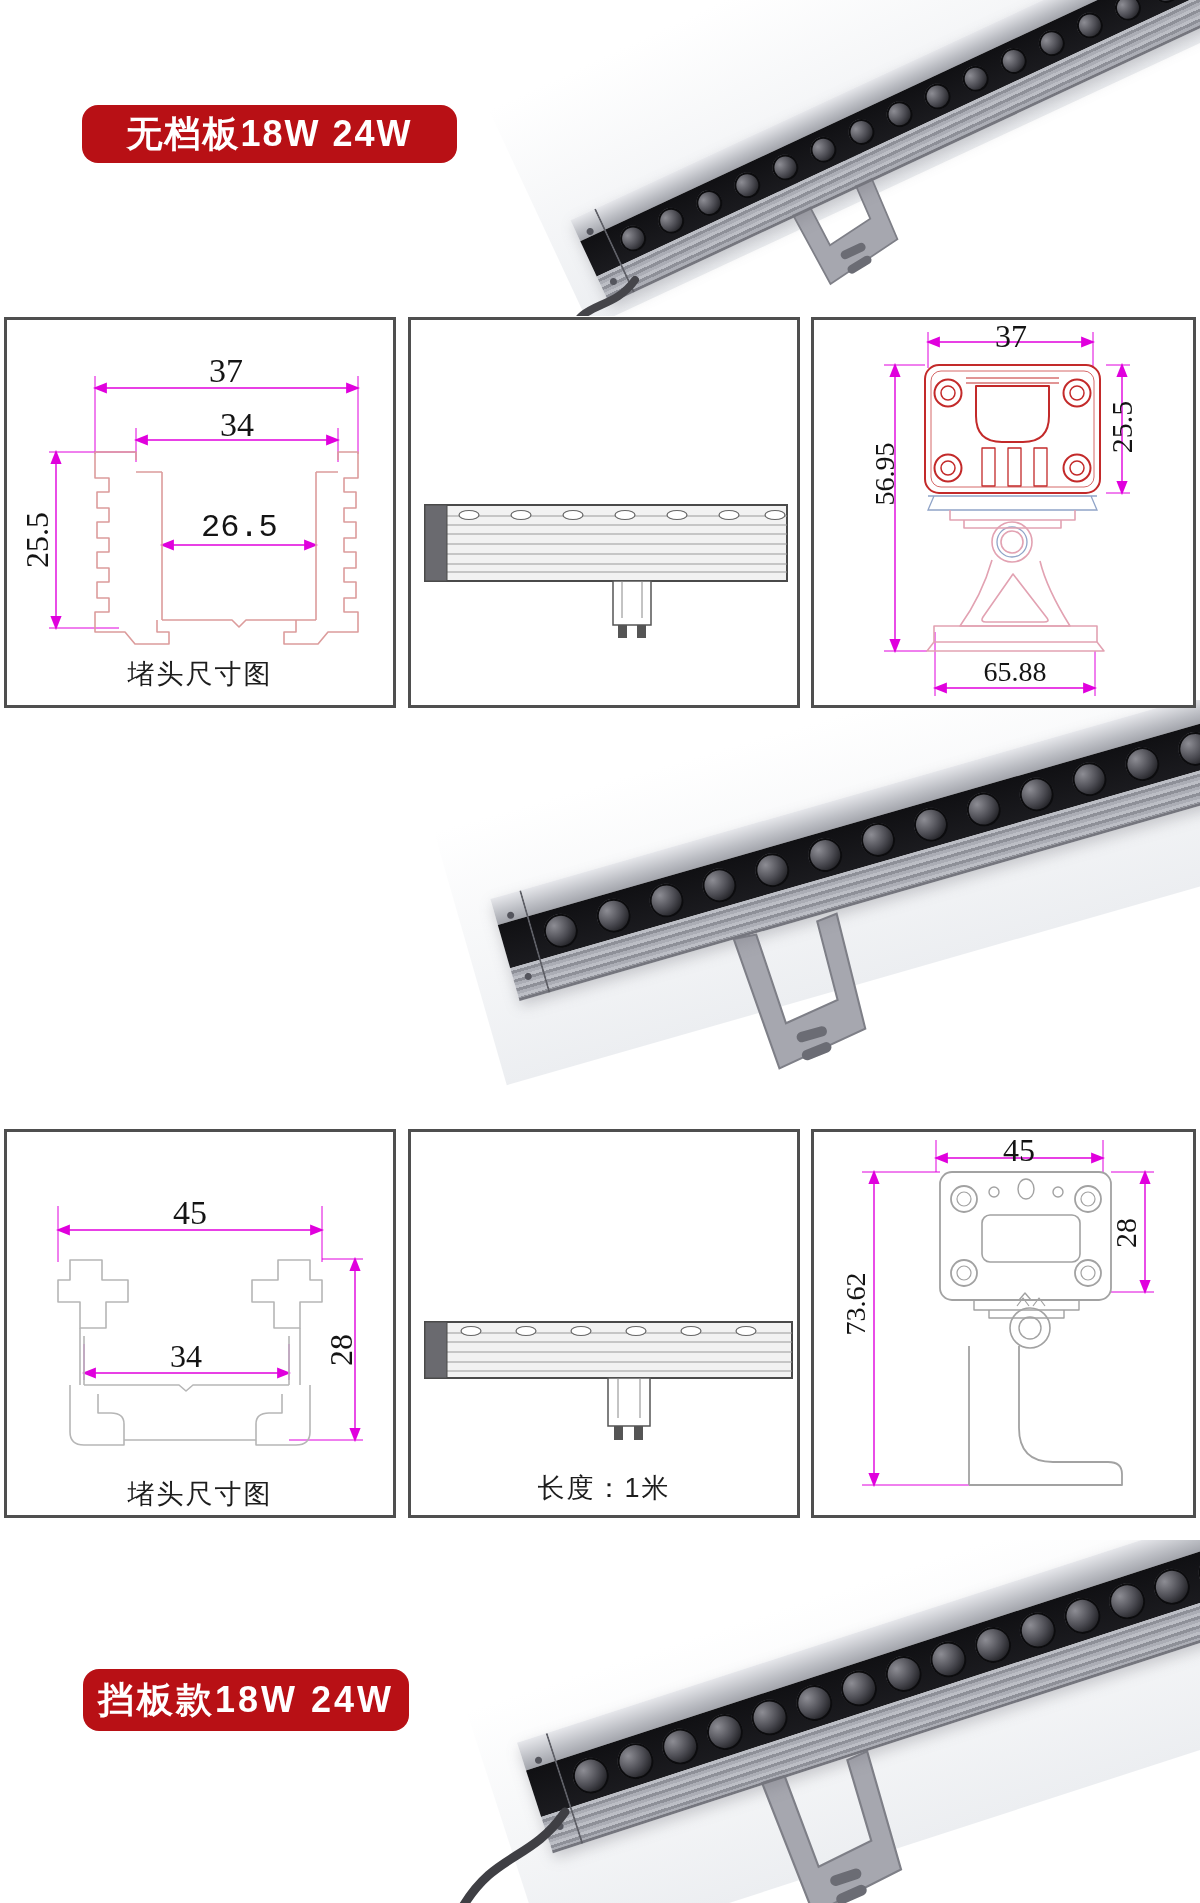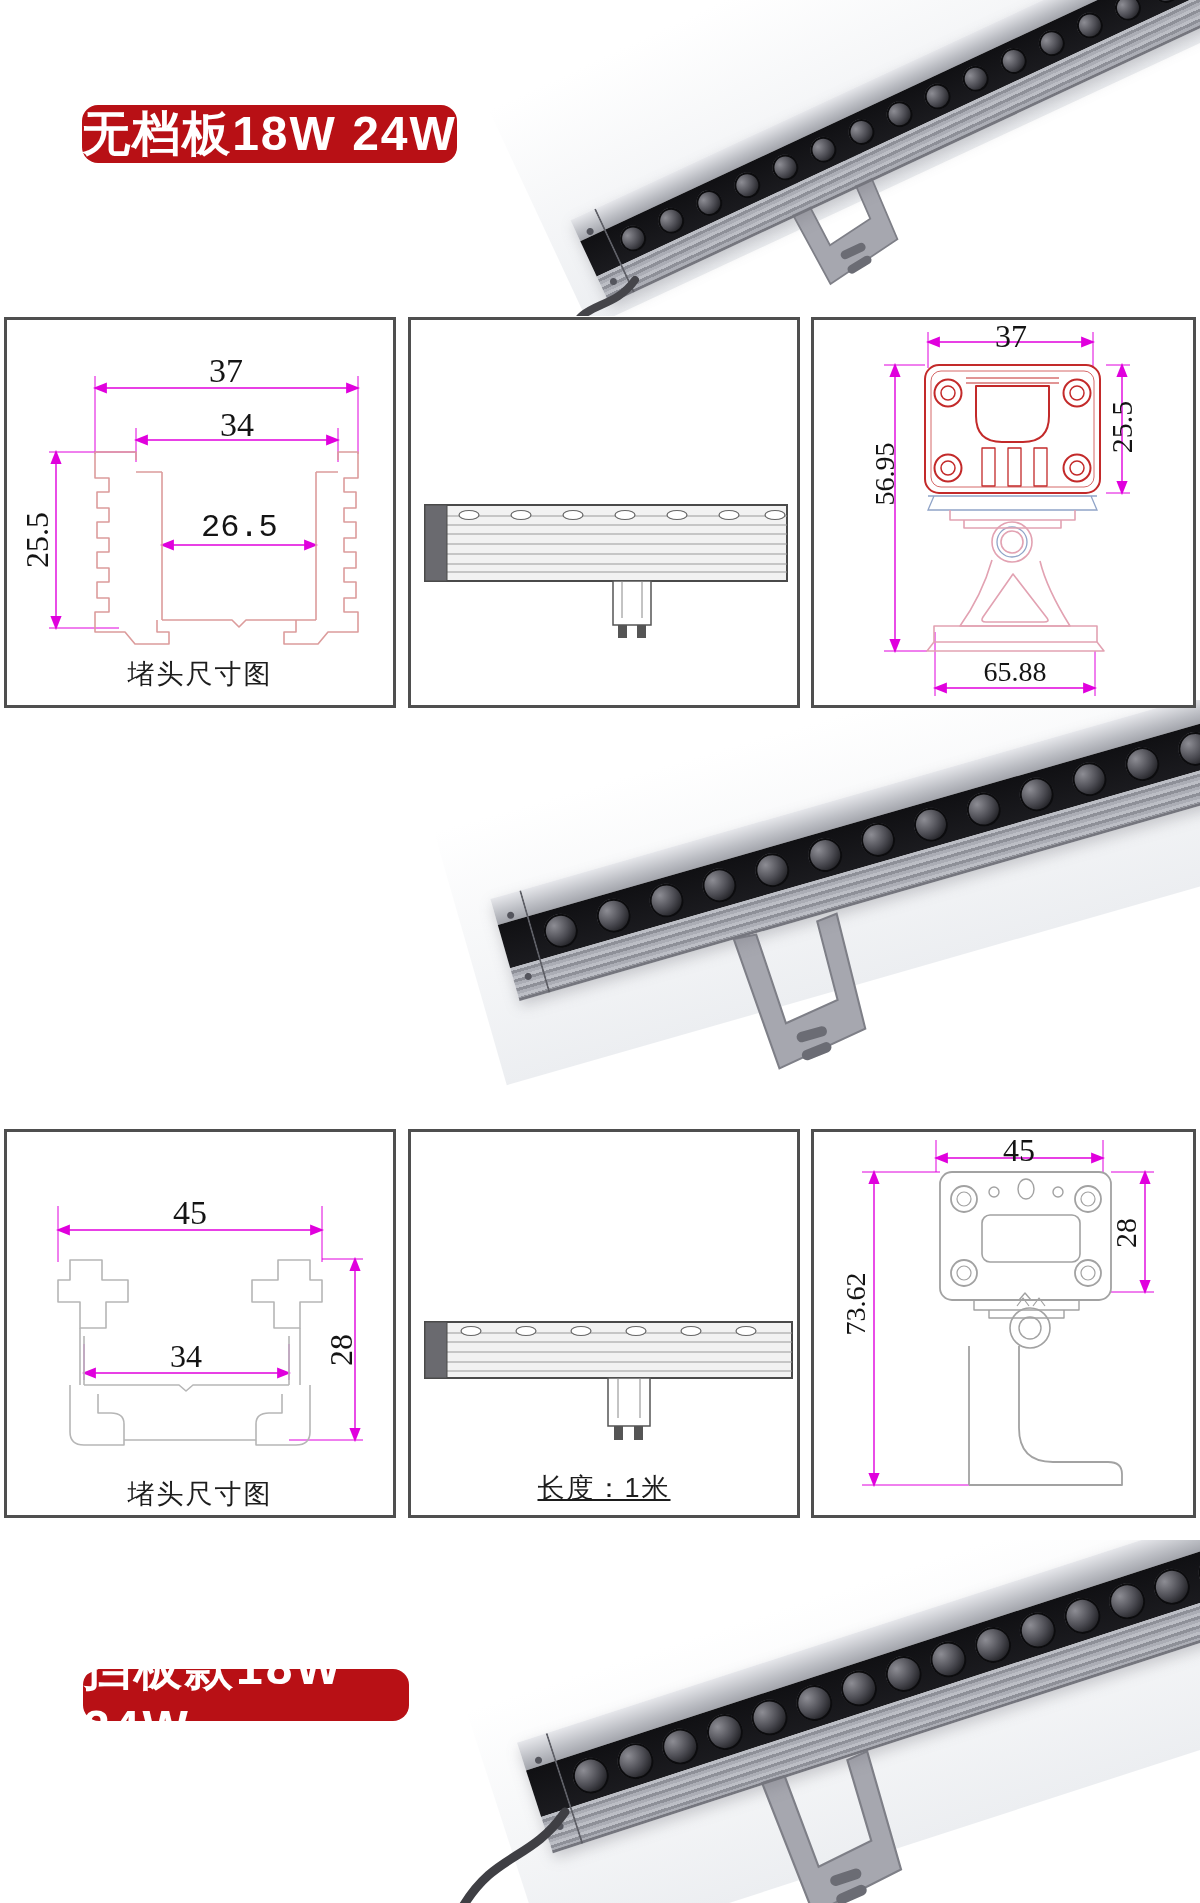--- a/index.html
+++ b/index.html
@@ -1,24 +1,24 @@
 <!DOCTYPE html>
 <html><head>
 <meta charset="utf-8">
 <style>
   html,body{margin:0;padding:0;background:#ffffff;}
   #stage{position:relative;width:1200px;height:1903px;background:#ffffff;overflow:hidden;
          font-family:"Liberation Sans","DejaVu Sans",sans-serif;}
   
   .badge{position:absolute;background:#b81015;color:#ffffff;border-radius:16px;
          display:flex;align-items:center;justify-content:center;
-         font-weight:bold;font-size:48px;letter-spacing:2px;z-index:6;}
+         font-weight:bold;font-size:36px;letter-spacing:2px;z-index:6;}
   #badge1{left:82px;top:105px;width:375px;height:58px;}
   #badge2{left:84px;top:881px;width:300px;height:62px;font-size:38px;}
-  #badge3{left:83px;top:1669px;width:326px;height:52px;letter-spacing:3px;justify-content:center;}
+  #badge3{left:83px;top:1669px;width:326px;height:62px;letter-spacing:3px;justify-content:center;}
   
   .panel{position:absolute;background:#ffffff;border:3px solid #4f4f4f;z-index:5;}
   .r1{top:317px;height:385px;}
   .r2{top:1129px;height:383px;}
   .p1{left:4px;width:386px;}
   .p2{left:408px;width:386px;}
   .p3{left:811px;width:379px;}
   .panel svg{position:absolute;left:0;top:0;}
   .caption{position:absolute;left:0;width:100%;text-align:center;font-size:27px;color:#1d1d1d;letter-spacing:2px;}
   .dim{position:absolute;font-family:"Liberation Serif","DejaVu Serif",serif;color:#141414;
@@ -318,21 +318,21 @@
         <ellipse cx="170" cy="199" rx="10" ry="4.5"></ellipse>
           <ellipse cx="225" cy="199" rx="10" ry="4.5"></ellipse>
         <ellipse cx="280" cy="199" rx="10" ry="4.5"></ellipse>
           <ellipse cx="335" cy="199" rx="10" ry="4.5"></ellipse>
       </g>
       <rect x="197" y="246" width="42" height="48" fill="#ffffff" stroke="#555555" stroke-width="1.5"></rect>
       <path d="M207,246 V286 M229,246 V286" stroke="#888888" stroke-width="1" fill="none"></path>
       <rect x="203" y="294" width="9" height="14" fill="#555555"></rect>
       <rect x="223" y="294" width="9" height="14" fill="#555555"></rect>
     </svg>
-    <div class="caption" style="top:338px;text-decoration:underline;">长度：1米</div>
+    <div class="caption" style="top:338px;">长度：1米</div>
   </div>
 
   <div class="panel r2 p3">
     <svg width="379" height="383" viewBox="0 0 379 383">
       <g class="mag" stroke-width="1">
         <path d="M122,8 V40 M289,8 V40 M297,40 H340 M297,160 H340 M48,40 H126 M48,353 H155"></path>
       </g>
       <g class="mag" stroke-width="1.4">
         <line x1="122" y1="26" x2="289" y2="26" marker-start="url(#ar)" marker-end="url(#ar)"></line>
         <line x1="331" y1="40" x2="331" y2="160" marker-start="url(#ar)" marker-end="url(#ar)"></line>

